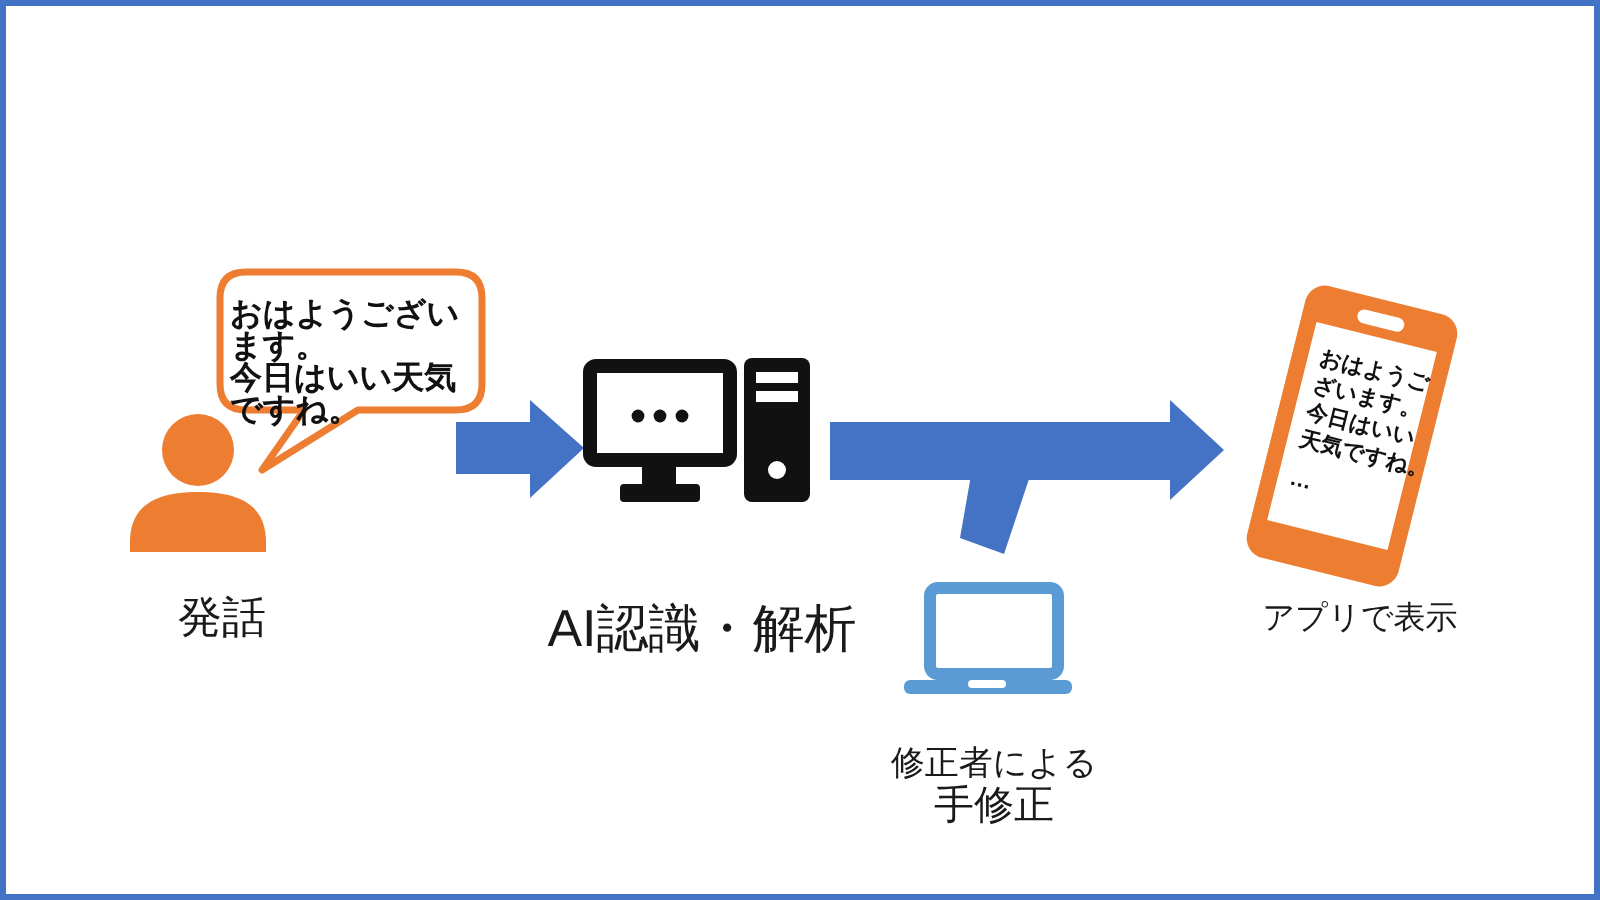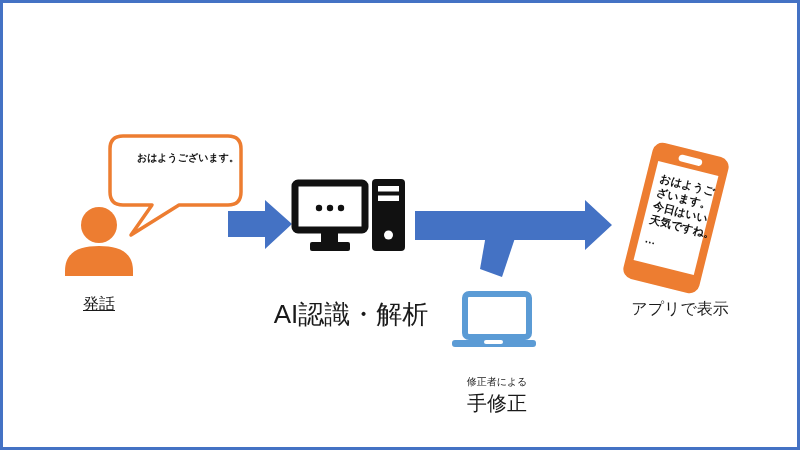--- a/index.html
+++ b/index.html
@@ -10,28 +10,28 @@
     border:3px solid #4472c4;
     background:#ffffff;
     overflow:hidden;
     font-family:"Liberation Sans","DejaVu Sans",sans-serif;
     color:#111;
   }
   .diagram-svg{position:absolute;left:0;top:0;}
   .txt{position:absolute;text-align:center;color:#1a1a1a;}
   .bubble-text{
     position:absolute;left:112px;top:147px;width:124px;
-    font-size:10px;font-weight:700;line-height:16px;
-    text-align:right;color:#111;
+    font-size:16px;font-weight:700;line-height:16px;
+    text-align:left;color:#111;
   }
-  .label-speech{left:40px;top:291px;width:112px;font-size:16px;text-decoration:underline;}
+  .label-speech{left:52px;top:291px;width:112px;font-size:22px;}
   .label-ai{left:266px;top:294px;width:164px;font-size:26px;}
   .label-app{left:595px;top:296px;width:164px;font-size:16px;}
   .label-correction{left:424px;top:369px;width:140px;}
-  .label-correction .sub{font-size:10px;line-height:19px;}
+  .label-correction .sub{font-size:17px;line-height:19px;}
   .label-correction .main{font-size:20px;line-height:24px;}
   .phone-screen-text{font-size:11px;font-weight:700;fill:#111;
     font-family:"Liberation Sans","DejaVu Sans",sans-serif;}
 </style>
 </head>
 <body>
 
 <div class="canvas">
 
   <svg class="diagram-svg" width="800" height="450" viewBox="0 0 800 450">
@@ -75,20 +75,21 @@
       <text class="phone-screen-text" x="648" y="184">おはようご</text>
       <text class="phone-screen-text" x="648" y="198">ざいます。</text>
       <text class="phone-screen-text" x="648" y="212">今日はいい</text>
       <text class="phone-screen-text" x="648" y="226">天気ですね。</text>
       <text class="phone-screen-text" x="648" y="246">…</text>
     </g>
   </svg>
 
   <div class="bubble-text">
     <div>おはようございます。</div>
+    <div>今日はいい天気ですね。</div>
   </div>
 
   <div class="txt label-speech">発話</div>
   <div class="txt label-ai">AI認識・解析</div>
   <div class="txt label-app">アプリで表示</div>
 
   <div class="txt label-correction">
     <div class="sub">修正者による</div>
     <div class="main">手修正</div>
   </div>

